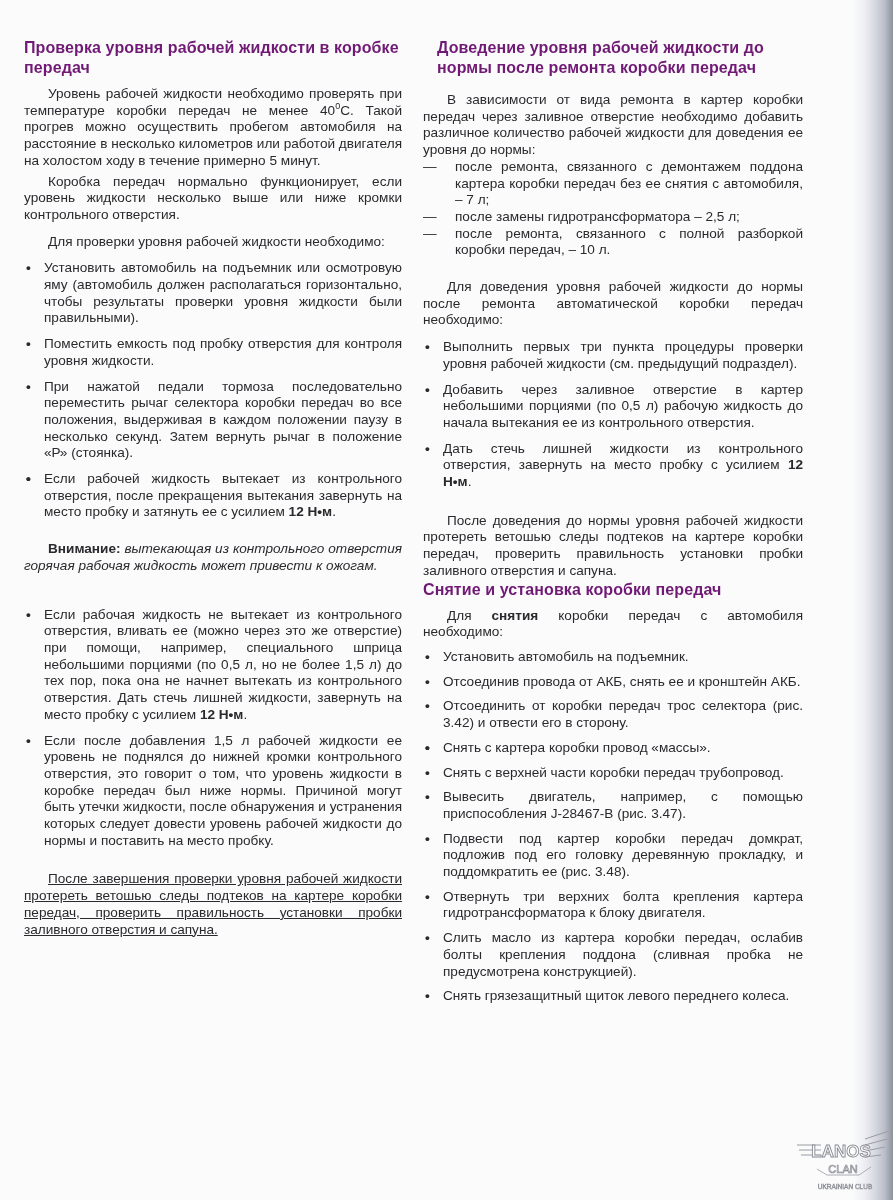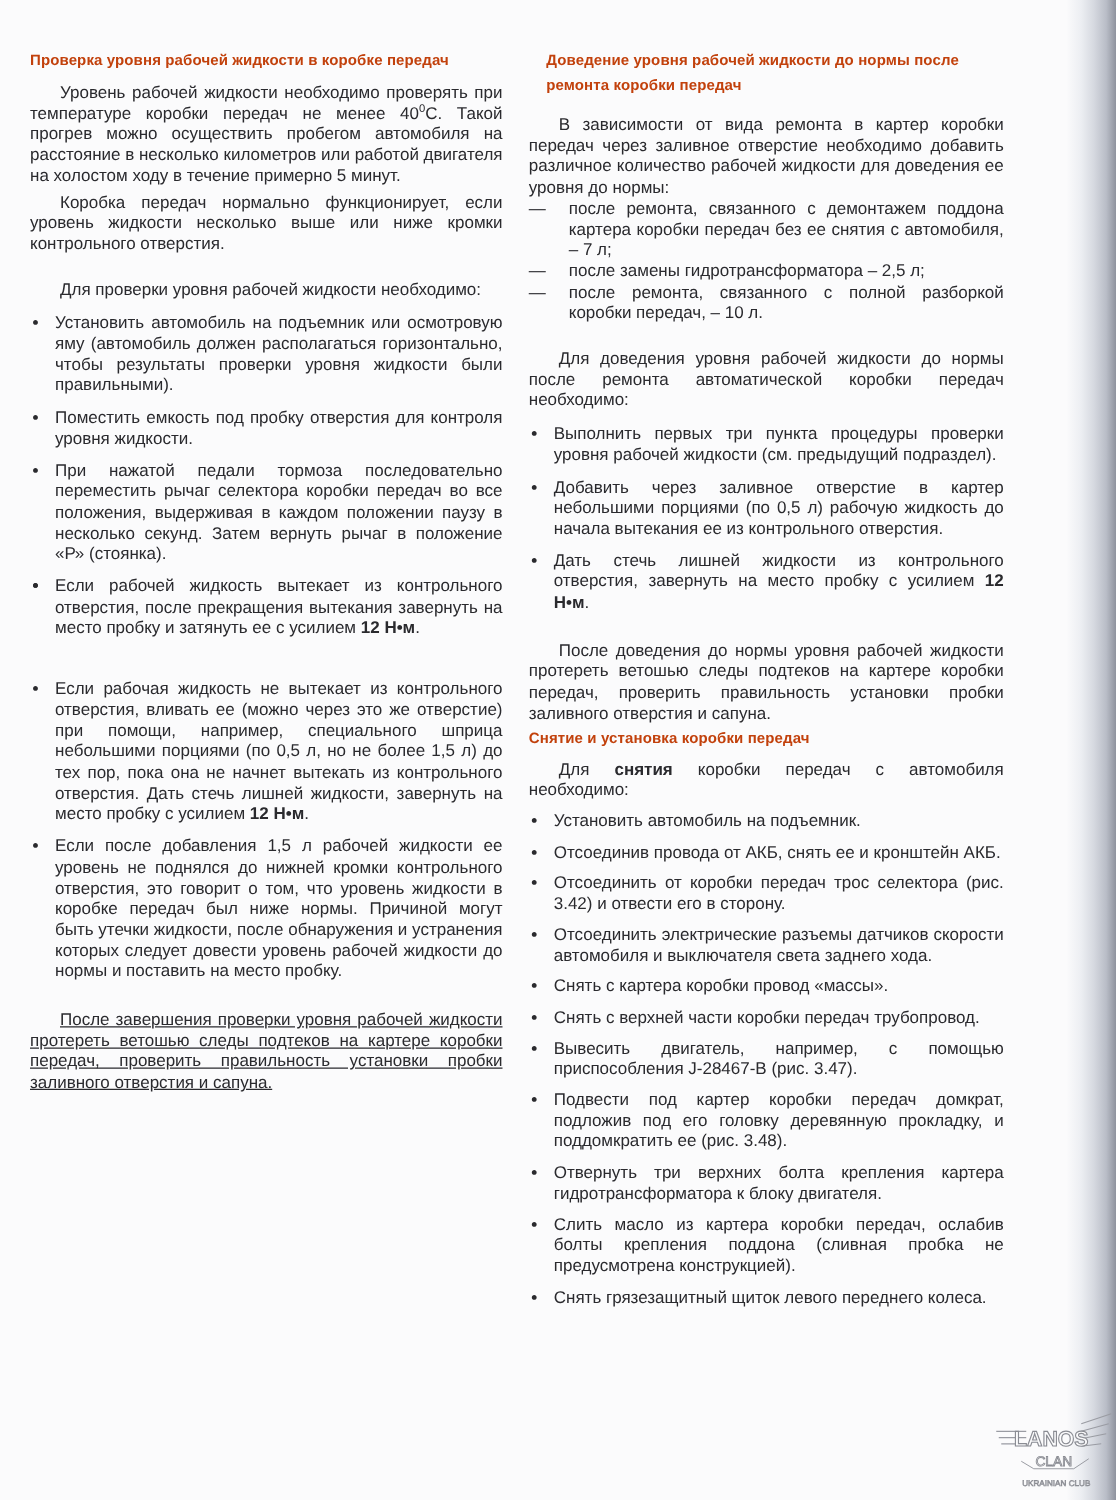--- a/index.html
+++ b/index.html
@@ -10,22 +10,22 @@
     color: #2a2a2e;
   }
   .page-edge {
     position: absolute; top: 0; right: 0; width: 40px; height: 1200px;
     background: linear-gradient(to right, #fbfbfc 0%, #eceef2 30%, #d6d9e0 55%, #b9bdc7 80%, #8d919c 100%);
   }
   .col { position: absolute; top: 0; font-size: 13.6px; line-height: 16.7px; }
   .col-left { left: 24px; width: 378px; }
   .col-right { left: 423px; width: 380px; }
   h2 {
-    font-size: 12px; line-height: 20px; font-weight: bold; margin: 0;
-    color: #c2410c; letter-spacing: 0.1px;
+    font-size: 16px; line-height: 20px; font-weight: bold; margin: 0;
+    color: #701a75; letter-spacing: 0.1px;
   }
   p { margin: 0; text-align: justify; }
   .indent { text-indent: 24px; }
   ul.bullets { list-style: none; margin: 0; padding: 0; }
   ul.bullets li { position: relative; padding-left: 20px; text-align: justify; }
   ul.bullets li .dot {
     position: absolute; left: 2px; top: 0; font-weight: bold;
   }
   ul.dashes { list-style: none; margin: 0; padding: 0; }
   ul.dashes li { position: relative; padding-left: 32px; text-align: justify; }
@@ -41,30 +41,31 @@
 <body>
 
 <div class="page-edge"></div>
 
 <div class="col col-left">
   <h2 style="margin-top:38px;">Проверка уровня рабочей жидкости в коробке передач</h2>
 
   <p class="indent" style="margin-top:8px;"><span>Уровень рабочей жидкости необходимо проверять при температуре коробки передач не менее 40</span><sup>0</sup><span>С. Такой прогрев можно осуществить пробегом автомобиля на расстояние в несколько километров или работой двигателя на холостом ходу в течение примерно 5 минут.</span></p>
   <p class="indent" style="margin-top:4px;">Коробка передач нормально функционирует, если уровень жидкости несколько выше или ниже кромки контрольного отверстия.</p>
 
-  <p class="indent" style="margin-top:20px;">Для проверки уровня рабочей жидкости необходимо:</p>
+  <p class="indent" style="margin-top:10px;">Для проверки уровня рабочей жидкости необходимо:</p>
 
   <ul class="bullets" style="margin-top:10px;">
     <li style="margin-bottom:9px;"><span class="dot">•</span><span>Установить автомобиль на подъемник или осмотровую яму (автомобиль должен располагаться горизонтально, чтобы результаты проверки уровня жидкости были правильными).</span></li>
     <li style="margin-bottom:9px;"><span class="dot">•</span><span>Поместить емкость под пробку отверстия для контроля уровня жидкости.</span></li>
     <li style="margin-bottom:9px;"><span class="dot">•</span><span>При нажатой педали тормоза последовательно переместить рычаг селектора коробки передач во все положения, выдерживая в каждом положении паузу в несколько секунд. Затем вернуть рычаг в положение «Р» (стоянка).</span></li>
     <li style="margin-bottom:9px;"><span class="dot">•</span></li>
     <li><span class="dot">•</span><span>Если рабочей жидкость вытекает из контрольного отверстия, после прекращения вытекания завернуть на место пробку и затянуть ее с усилием </span><span class="b">12 Н•м</span><span>.</span></li>
   </ul>
 
+  <p class="indent" style="margin-top:20px;"><span class="b">Внимание:</span><span class="i"> вытекающая из контрольного отверстия горячая рабочая жидкость может привести к ожогам.</span></p>
 
   <ul class="bullets" style="margin-top:32px;">
     <li style="margin-bottom:9px;"><span class="dot">•</span><span>Если рабочая жидкость не вытекает из контрольного отверстия, вливать ее (можно через это же отверстие) при помощи, например, специального шприца небольшими порциями (по 0,5 л, но не более 1,5 л) до тех пор, пока она не начнет вытекать из контрольного отверстия. Дать стечь лишней жидкости, завернуть на место пробку с усилием </span><span class="b">12 Н•м</span><span>.</span></li>
     <li><span class="dot">•</span><span>Если после добавления 1,5 л рабочей жидкости ее уровень не поднялся до нижней кромки контрольного отверстия, это говорит о том, что уровень жидкости в коробке передач был ниже нормы. Причиной могут быть утечки жидкости, после обнаружения и устранения которых следует довести уровень рабочей жидкости до нормы и поставить на место пробку.</span></li>
   </ul>
 
   <p class="indent" style="margin-top:22px;text-decoration:underline;">После завершения проверки уровня рабочей жидкости протереть ветошью следы подтеков на картере коробки передач, проверить правильность установки пробки заливного отверстия и сапуна.</p>
 </div>
 
 <div class="col col-right">
@@ -88,21 +89,21 @@
   <p class="indent" style="margin-top:22px;">После доведения до нормы уровня рабочей жидкости протереть ветошью следы подтеков на картере коробки передач, проверить правильность установки пробки заливного отверстия и сапуна.</p>
 
   <h2 style="">Снятие и установка коробки передач</h2>
 
   <p class="indent" style="margin-top:8px;"><span>Для </span><span class="b">снятия</span><span> коробки передач с автомобиля необходимо:</span></p>
 
   <ul class="bullets" style="margin-top:8px;">
     <li style="margin-bottom:8px;"><span class="dot">•</span><span>Установить автомобиль на подъемник.</span></li>
     <li style="margin-bottom:8px;"><span class="dot">•</span><span>Отсоединив провода от АКБ, снять ее и кронштейн АКБ.</span></li>
     <li style="margin-bottom:8px;"><span class="dot">•</span><span>Отсоединить от коробки передач трос селектора (рис. 3.42) и отвести его в сторону.</span></li>
-    <li style="margin-bottom:8px;"><span class="dot">•</span><span>Отсоединить электрические разъемы датчиков скорости автомобиля и выключателя света заднего хода.</span></li>
+    <li style="margin-bottom:8px;"><span class="dot">•</span></li>
     <li style="margin-bottom:8px;"><span class="dot">•</span><span>Снять с картера коробки провод «массы».</span></li>
     <li style="margin-bottom:8px;"><span class="dot">•</span><span>Снять с верхней части коробки передач трубопровод.</span></li>
     <li style="margin-bottom:8px;"><span class="dot">•</span><span>Вывесить двигатель, например, с помощью приспособления J-28467-B (рис. 3.47).</span></li>
     <li style="margin-bottom:8px;"><span class="dot">•</span><span>Подвести под картер коробки передач домкрат, подложив под его головку деревянную прокладку, и поддомкратить ее (рис. 3.48).</span></li>
     <li style="margin-bottom:8px;"><span class="dot">•</span><span>Отвернуть три верхних болта крепления картера гидротрансформатора к блоку двигателя.</span></li>
     <li style="margin-bottom:8px;"><span class="dot">•</span><span>Слить масло из картера коробки передач, ослабив болты крепления поддона (сливная пробка не предусмотрена конструкцией).</span></li>
     <li><span class="dot">•</span><span>Снять грязезащитный щиток левого переднего колеса.</span></li>
   </ul>
 </div>
 

